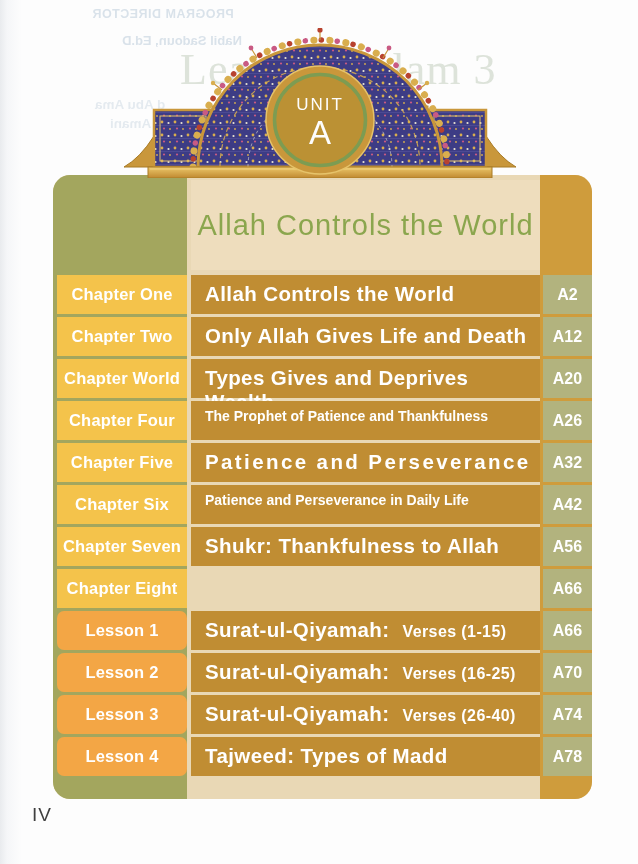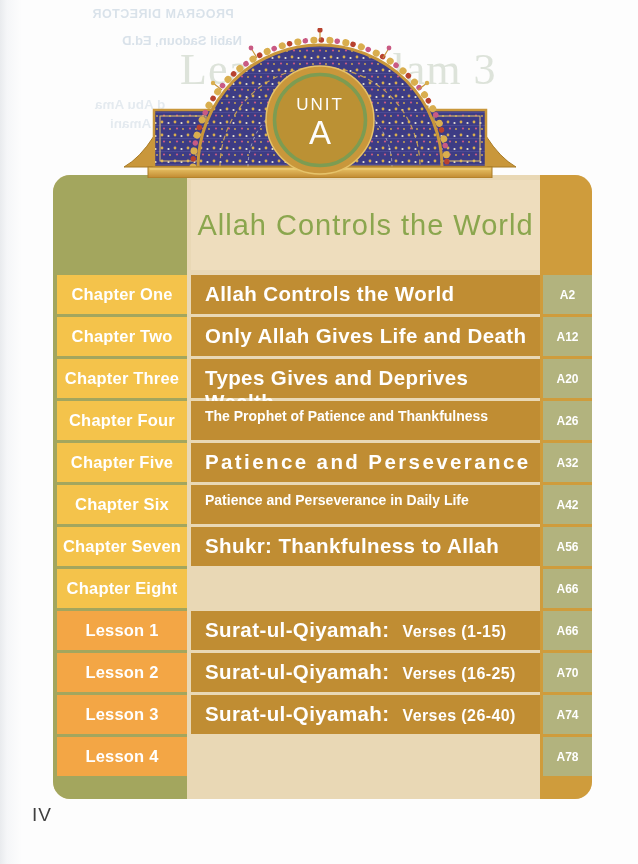--- a/index.html
+++ b/index.html
@@ -38,30 +38,30 @@
   .header-panel{position:absolute;left:138px;top:5px;width:349px;height:90px;
     background:var(--panel-beige,#eeddbd);display:flex;align-items:center;justify-content:center;}
   .header-panel span{color:var(--header-green,#8ba64e);font-size:29px;letter-spacing:1px;}
 
   .rows{position:absolute;left:0;top:100px;width:100%;}
   .row{position:relative;height:39px;margin-bottom:3px;}
   .cell{position:absolute;top:0;height:39px;display:flex;align-items:center;color:#fff;}
   .label{left:4px;width:130px;justify-content:center;
     font-size:16.5px;font-weight:700;letter-spacing:.2px;}
   .label.chapter{background:var(--chapter-yellow,#f4c34b);}
-  .label.lesson{background:var(--lesson-orange,#f3a645);}
+  .label.lesson{background:var(--lesson-orange,#f3a645);border-radius:7px;}
   .title{left:138px;width:349px;background:var(--title-brown,#c08d33);
     padding-left:14px;box-sizing:border-box;font-weight:700;align-items:baseline;
     padding-top:7px;}
   .title.s-normal .t-main{font-size:20.5px;letter-spacing:.4px;}
   .title.s-spaced .t-main{font-size:20.5px;letter-spacing:2.4px;text-align:center;}
   .title.s-small  .t-main{font-size:14px;letter-spacing:0;}
   .t-suffix{font-size:16px;margin-left:13px;letter-spacing:.4px;}
   .pageno{left:490px;width:49px;background:var(--sage,#b2b37e);
-    justify-content:center;font-size:12px;font-weight:700;}
+    justify-content:center;font-size:16px;font-weight:700;}
 
   .folio{position:absolute;left:32px;top:804px;font-size:19px;letter-spacing:1px;
     color:var(--folio,#3f3f3f);z-index:1;}
 </style>
 </head>
 <body>
 
 <div class="gutter"></div>
 
 <div class="ghost ghost-title">Learning Islam 3</div>
@@ -148,21 +148,21 @@
 
   <div class="row">
     <div class="cell title s-normal">
           <span class="t-main">Only Allah Gives Life and Death</span>
         </div>
     <div class="cell label chapter">Chapter Two</div>
     <div class="cell pageno">A12</div>
   </div>
 
   <div class="row">
-    <div class="cell label chapter">Chapter Three</div>
+    <div class="cell label chapter">Chapter World</div>
     <div class="cell title s-normal">
           <span class="t-main">Types Gives and Deprives Wealth</span>
         </div>
     <div class="cell pageno">A20</div>
   </div>
 
   <div class="row">
     <div class="cell label chapter">Chapter Four</div>
     <div class="cell title s-small">
           <span class="t-main">The Prophet of Patience and Thankfulness</span>
@@ -221,18 +221,21 @@
     <div class="cell label lesson">Lesson 3</div>
     <div class="cell title s-normal">
           <span class="t-main">Surat-ul-Qiyamah:</span>
           <span class="t-suffix">Verses (26-40)</span>
         </div>
     <div class="cell pageno">A74</div>
   </div>
 
   <div class="row">
     <div class="cell label lesson">Lesson 4</div>
+    <div class="cell title s-normal">
+          <span class="t-main">Tajweed: Types of Madd</span>
+        </div>
     <div class="cell pageno">A78</div>
   </div>
 </div>
 </div>
 
 <div class="folio">IV</div>
 
 </body></html>

